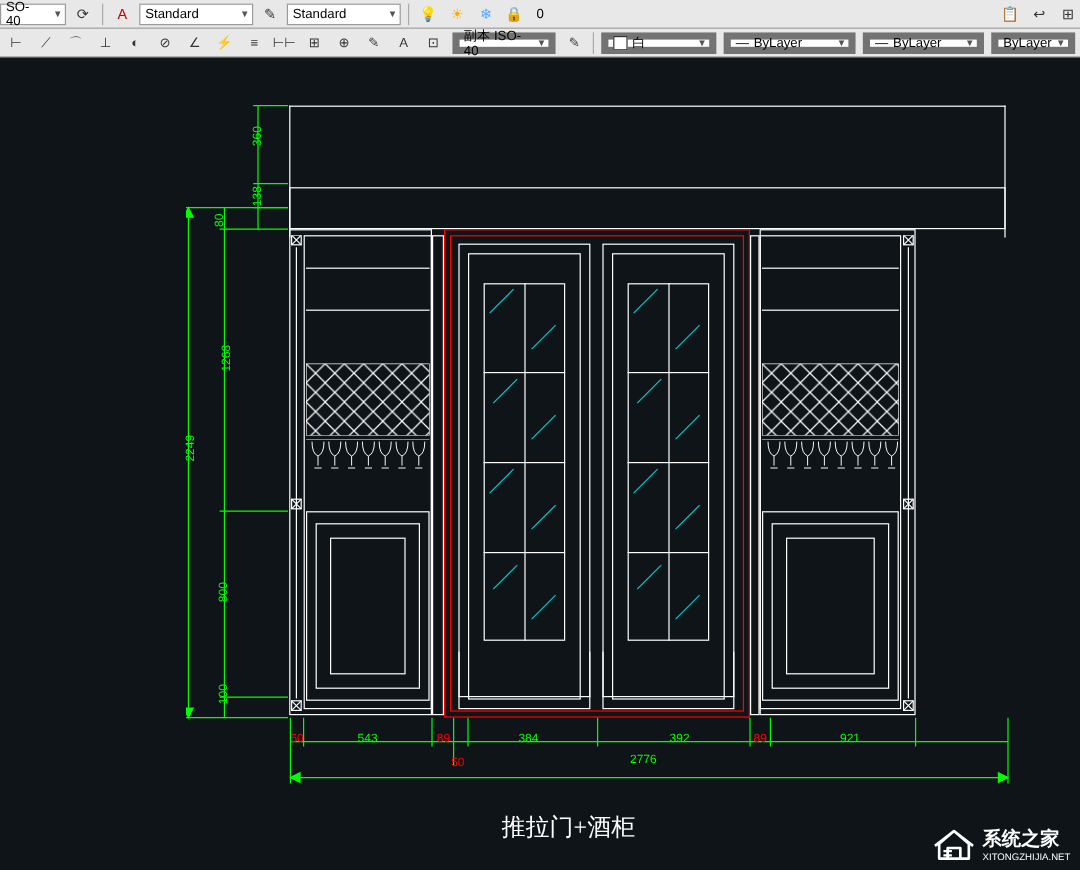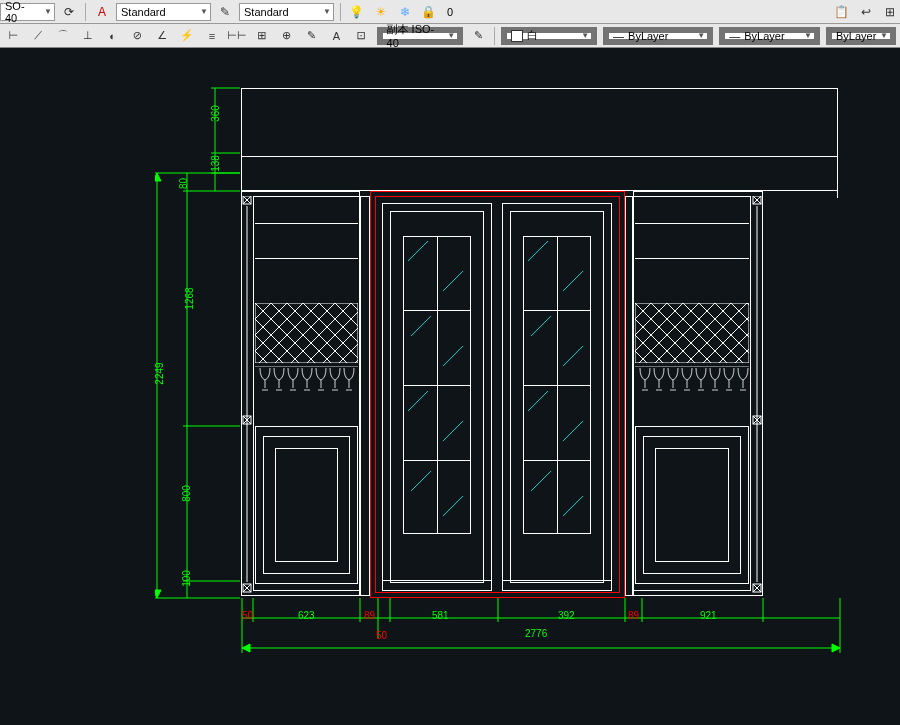--- a/index.html
+++ b/index.html
@@ -302,23 +302,35 @@
       <line x1="395" y1="0" x2="395" y2="24"></line>
       <line x1="412" y1="0" x2="412" y2="24"></line>
       <line x1="533" y1="0" x2="533" y2="24"></line>
       <line x1="610" y1="0" x2="610" y2="55"></line>
       <line x1="12" y1="50" x2="610" y2="50"></line>
       <path d="M12,50 L20,46 L20,54 Z"></path>
         <path d="M610,50 L602,46 L602,54 Z"></path>
     </g>
   </svg>
   <div class="dim-text-h red" style="left:242px; top:562px">50</div>
-  <div class="dim-text-h" style="left:298px; top:562px">623</div>
+  <div class="dim-text-h" style="left:298px; top:562px">543</div>
   <div class="dim-text-h red" style="left:364px; top:562px">89</div>
   <div class="dim-text-h red" style="left:376px; top:582px">50</div>
-  <div class="dim-text-h" style="left:432px; top:562px">581</div>
+  <div class="dim-text-h" style="left:432px; top:562px">384</div>
   <div class="dim-text-h" style="left:558px; top:562px">392</div>
   <div class="dim-text-h red" style="left:628px; top:562px">89</div>
   <div class="dim-text-h" style="left:700px; top:562px">921</div>
   <div class="dim-text-h" style="left:525px; top:580px">2776</div>
 
-
+  <div class="title-text" style="left:418px; top:628px">推拉门+酒柜</div>
+
+  <div class="watermark">
+    <svg class="watermark-icon" viewBox="0 0 40 34">
+      <path d="M6,16 L20,4 L34,16 L34,30 L6,30 Z M20,4 L38,18 M2,18 L20,4 M14,30 L14,20 L26,20 L26,30" stroke="#fff" stroke-width="2.5" fill="none" stroke-linejoin="round"></path>
+      <line x1="10" y1="23" x2="18" y2="23" stroke="#fff" stroke-width="2"></line>
+      <line x1="10" y1="27" x2="18" y2="27" stroke="#fff" stroke-width="2"></line>
+    </svg>
+    <div>
+      <div class="watermark-text1">系统之家</div>
+      <div class="watermark-text2">XITONGZHIJIA.NET</div>
+    </div>
+  </div>
 </div>
 
 </body></html>

